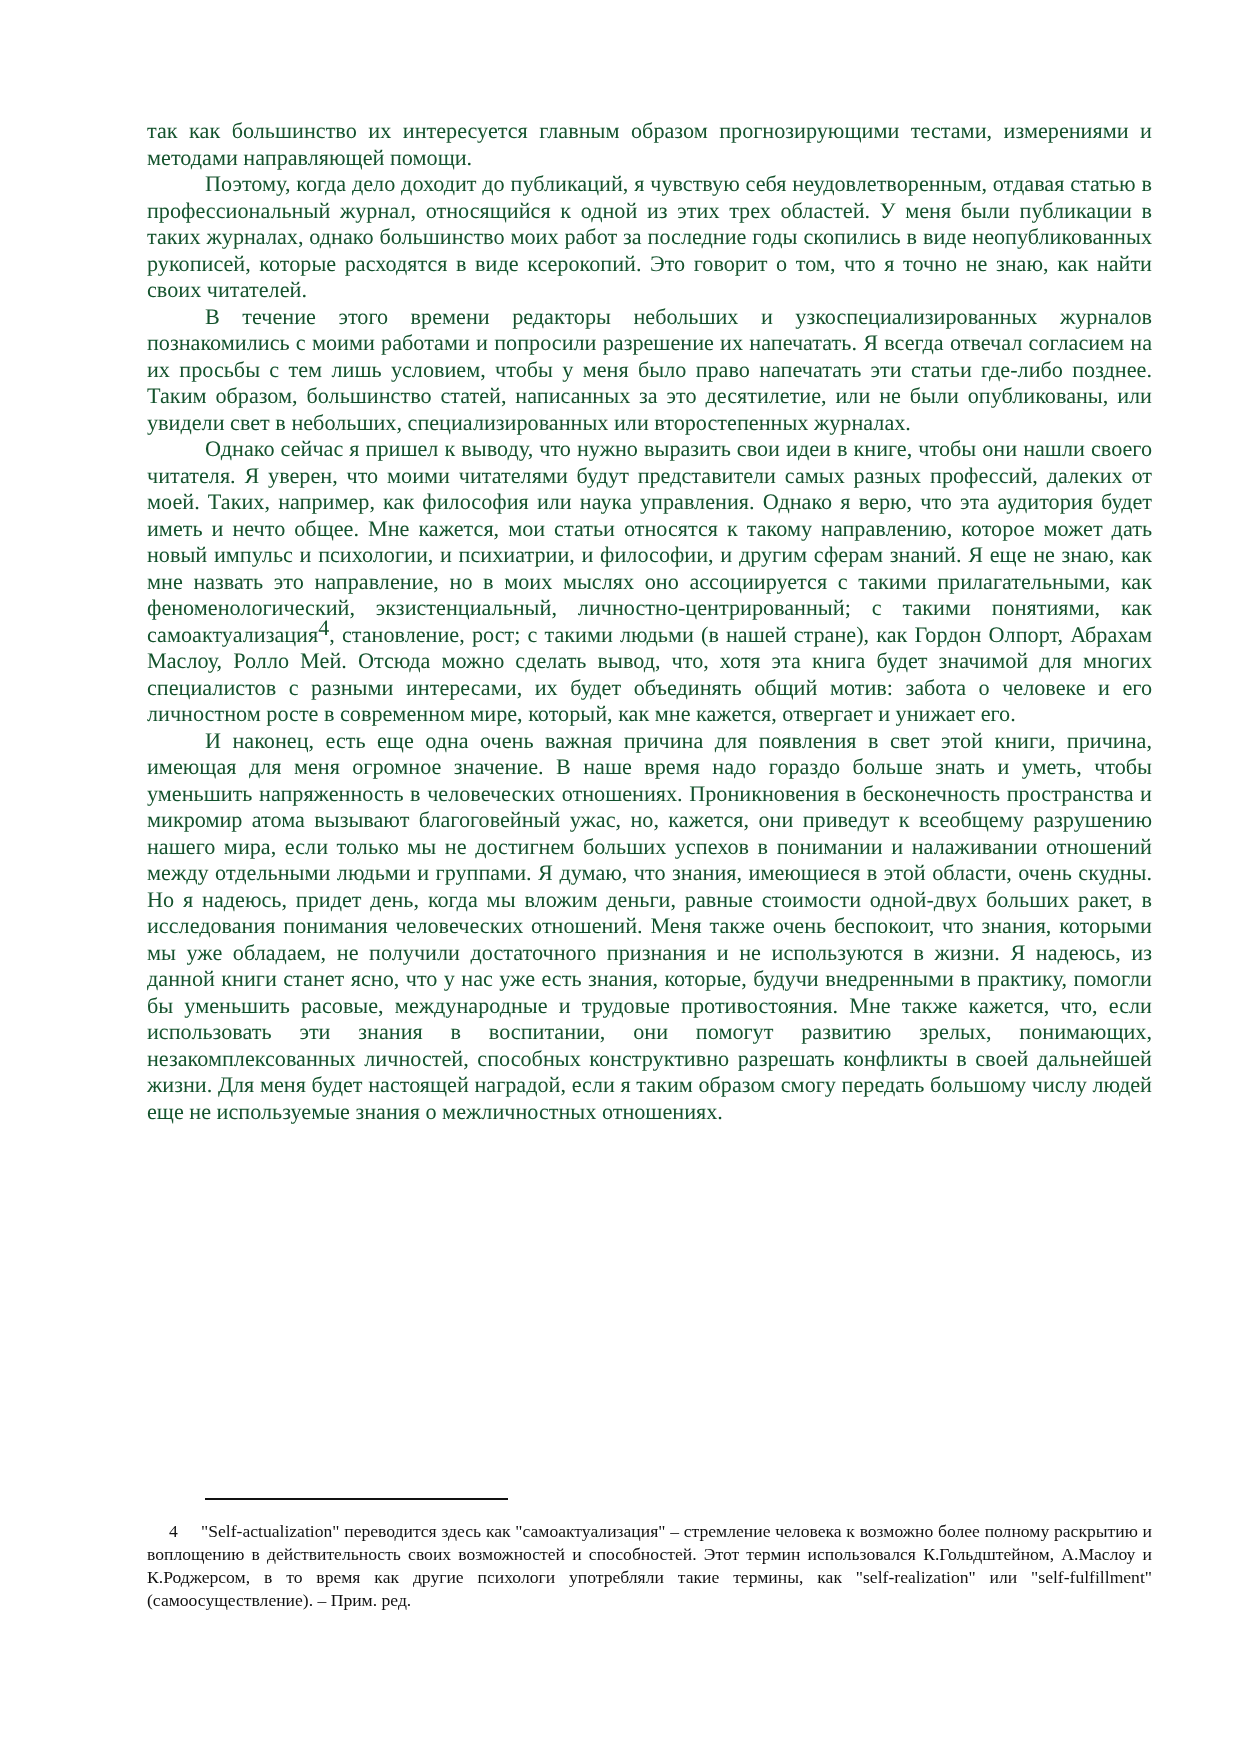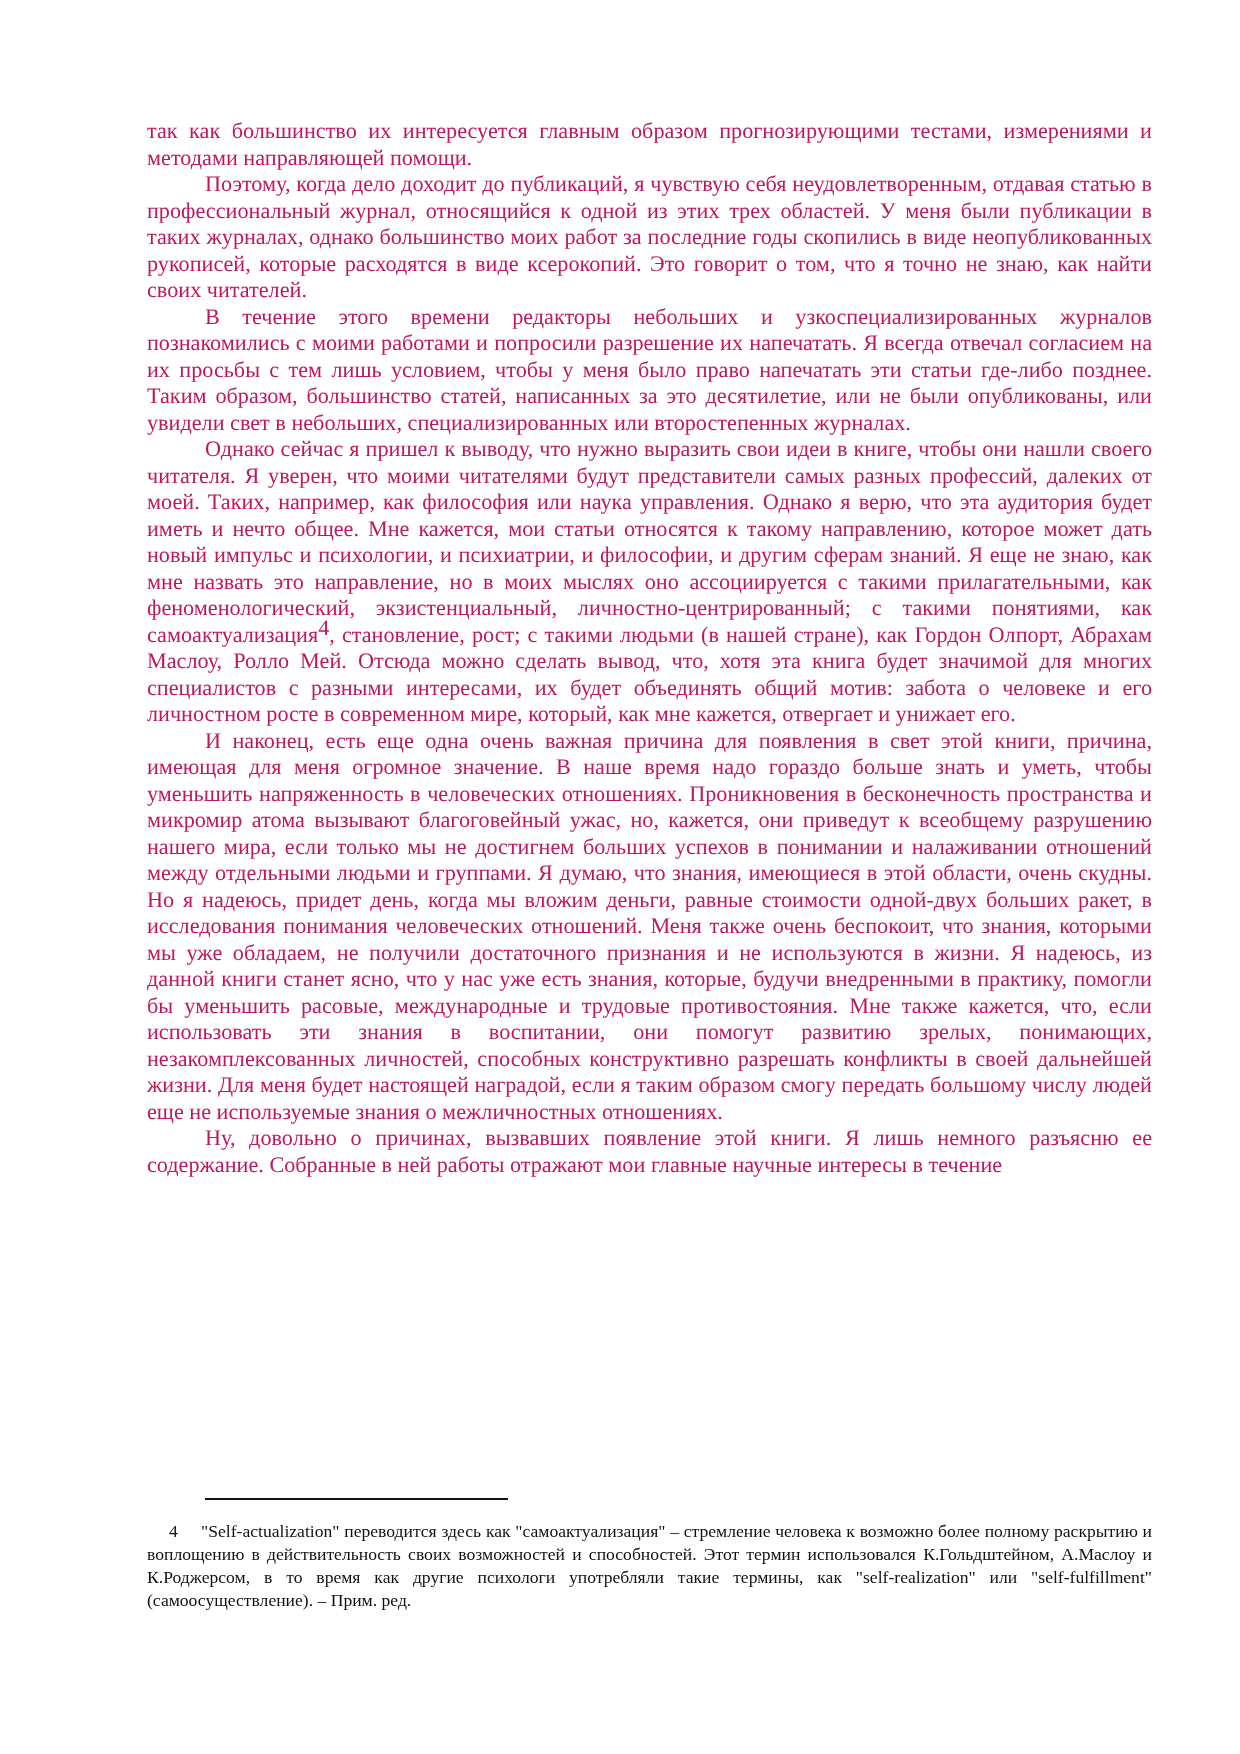--- a/index.html
+++ b/index.html
@@ -1,20 +1,20 @@
 <!DOCTYPE html>
 <html><head>
 <meta charset="utf-8">
 <style>
   html, body { margin:0; padding:0; background:#ffffff; }
   body { width:1240px; height:1754px; position:relative; overflow:hidden; }
   .page {
     position:absolute; left:147px; top:118px; width:1005px;
     font-family:"Liberation Serif", "DejaVu Serif", serif;
-    font-size:22.2px; line-height:26.5px; color:#be185d;
+    font-size:22.2px; line-height:26.5px; color:#14532d;
     text-align:justify; text-rendering:geometricPrecision;
   }
   .page p { margin:0; text-indent:0; }
   .page p.indent { text-indent:58px; }
   sup.fnref { font-size:22px; vertical-align:7px; line-height:0; }
   .fn-rule {
     position:absolute; left:205px; top:1498px; width:303px; height:0;
     border-top:2px solid #111;
   }
   .footnote {
@@ -26,20 +26,19 @@
 </style>
 </head>
 <body>
 
 <div class="page">
   <p>так как большинство их интересуется главным образом прогнозирующими тестами, измерениями и методами направляющей помощи.</p>
   <p class="indent">Поэтому, когда дело доходит до публикаций, я чувствую себя неудовлетворенным, отдавая статью в профессиональный журнал, относящийся к одной из этих трех областей. У меня были публикации в таких журналах, однако большинство моих работ за последние годы скопились в виде неопубликованных рукописей, которые расходятся в виде ксерокопий. Это говорит о том, что я точно не знаю, как найти своих читателей.</p>
   <p class="indent">В течение этого времени редакторы небольших и узкоспециализированных журналов познакомились с моими работами и попросили разрешение их напечатать. Я всегда отвечал согласием на их просьбы с тем лишь условием, чтобы у меня было право напечатать эти статьи где-либо позднее. Таким образом, большинство статей, написанных за это десятилетие, или не были опубликованы, или увидели свет в небольших, специализированных или второстепенных журналах.</p>
   <p class="indent"><span>Однако сейчас я пришел к выводу, что нужно выразить свои идеи в книге, чтобы они нашли своего читателя. Я уверен, что моими читателями будут представители самых разных профессий, далеких от моей. Таких, например, как философия или наука управления. Однако я верю, что эта аудитория будет иметь и нечто общее. Мне кажется, мои статьи относятся к такому направлению, которое может дать новый импульс и психологии, и психиатрии, и философии, и другим сферам знаний. Я еще не знаю, как мне назвать это направление, но в моих мыслях оно ассоциируется с такими прилагательными, как феноменологический, экзистенциальный, личностно-центрированный; с такими понятиями, как самоактуализация</span><sup class="fnref">4</sup><span>, становление, рост; с такими людьми (в нашей стране), как Гордон Олпорт, Абрахам Маслоу, Ролло Мей. Отсюда можно сделать вывод, что, хотя эта книга будет значимой для многих специалистов с разными интересами, их будет объединять общий мотив: забота о человеке и его личностном росте в современном мире, который, как мне кажется, отвергает и унижает его.</span></p>
   <p class="indent">И наконец, есть еще одна очень важная причина для появления в свет этой книги, причина, имеющая для меня огромное значение. В наше время надо гораздо больше знать и уметь, чтобы уменьшить напряженность в человеческих отношениях. Проникновения в бесконечность пространства и микромир атома вызывают благоговейный ужас, но, кажется, они приведут к всеобщему разрушению нашего мира, если только мы не достигнем больших успехов в понимании и налаживании отношений между отдельными людьми и группами. Я думаю, что знания, имеющиеся в этой области, очень скудны. Но я надеюсь, придет день, когда мы вложим деньги, равные стоимости одной-двух больших ракет, в исследования понимания человеческих отношений. Меня также очень беспокоит, что знания, которыми мы уже обладаем, не получили достаточного признания и не используются в жизни. Я надеюсь, из данной книги станет ясно, что у нас уже есть знания, которые, будучи внедренными в практику, помогли бы уменьшить расовые, международные и трудовые противостояния. Мне также кажется, что, если использовать эти знания в воспитании, они помогут развитию зрелых, понимающих, незакомплексованных личностей, способных конструктивно разрешать конфликты в своей дальнейшей жизни. Для меня будет настоящей наградой, если я таким образом смогу передать большому числу людей еще не используемые знания о межличностных отношениях.</p>
-  <p class="indent">Ну, довольно о причинах, вызвавших появление этой книги. Я лишь немного разъясню ее содержание. Собранные в ней работы отражают мои главные научные интересы в течение</p>
 </div>
 
 <div class="fn-rule"></div>
 
 <div class="footnote">
   <span class="fn-num">4</span><span>"Self-actualization" переводится здесь как "самоактуализация" – стремление человека к возможно более полному раскрытию и воплощению в действительность своих возможностей и способностей. Этот термин использовался К.Гольдштейном, А.Маслоу и К.Роджерсом, в то время как другие психологи употребляли такие термины, как "self-realization" или "self-fulfillment" (самоосуществление). – Прим. ред.</span>
 </div>
 
 </body></html>

